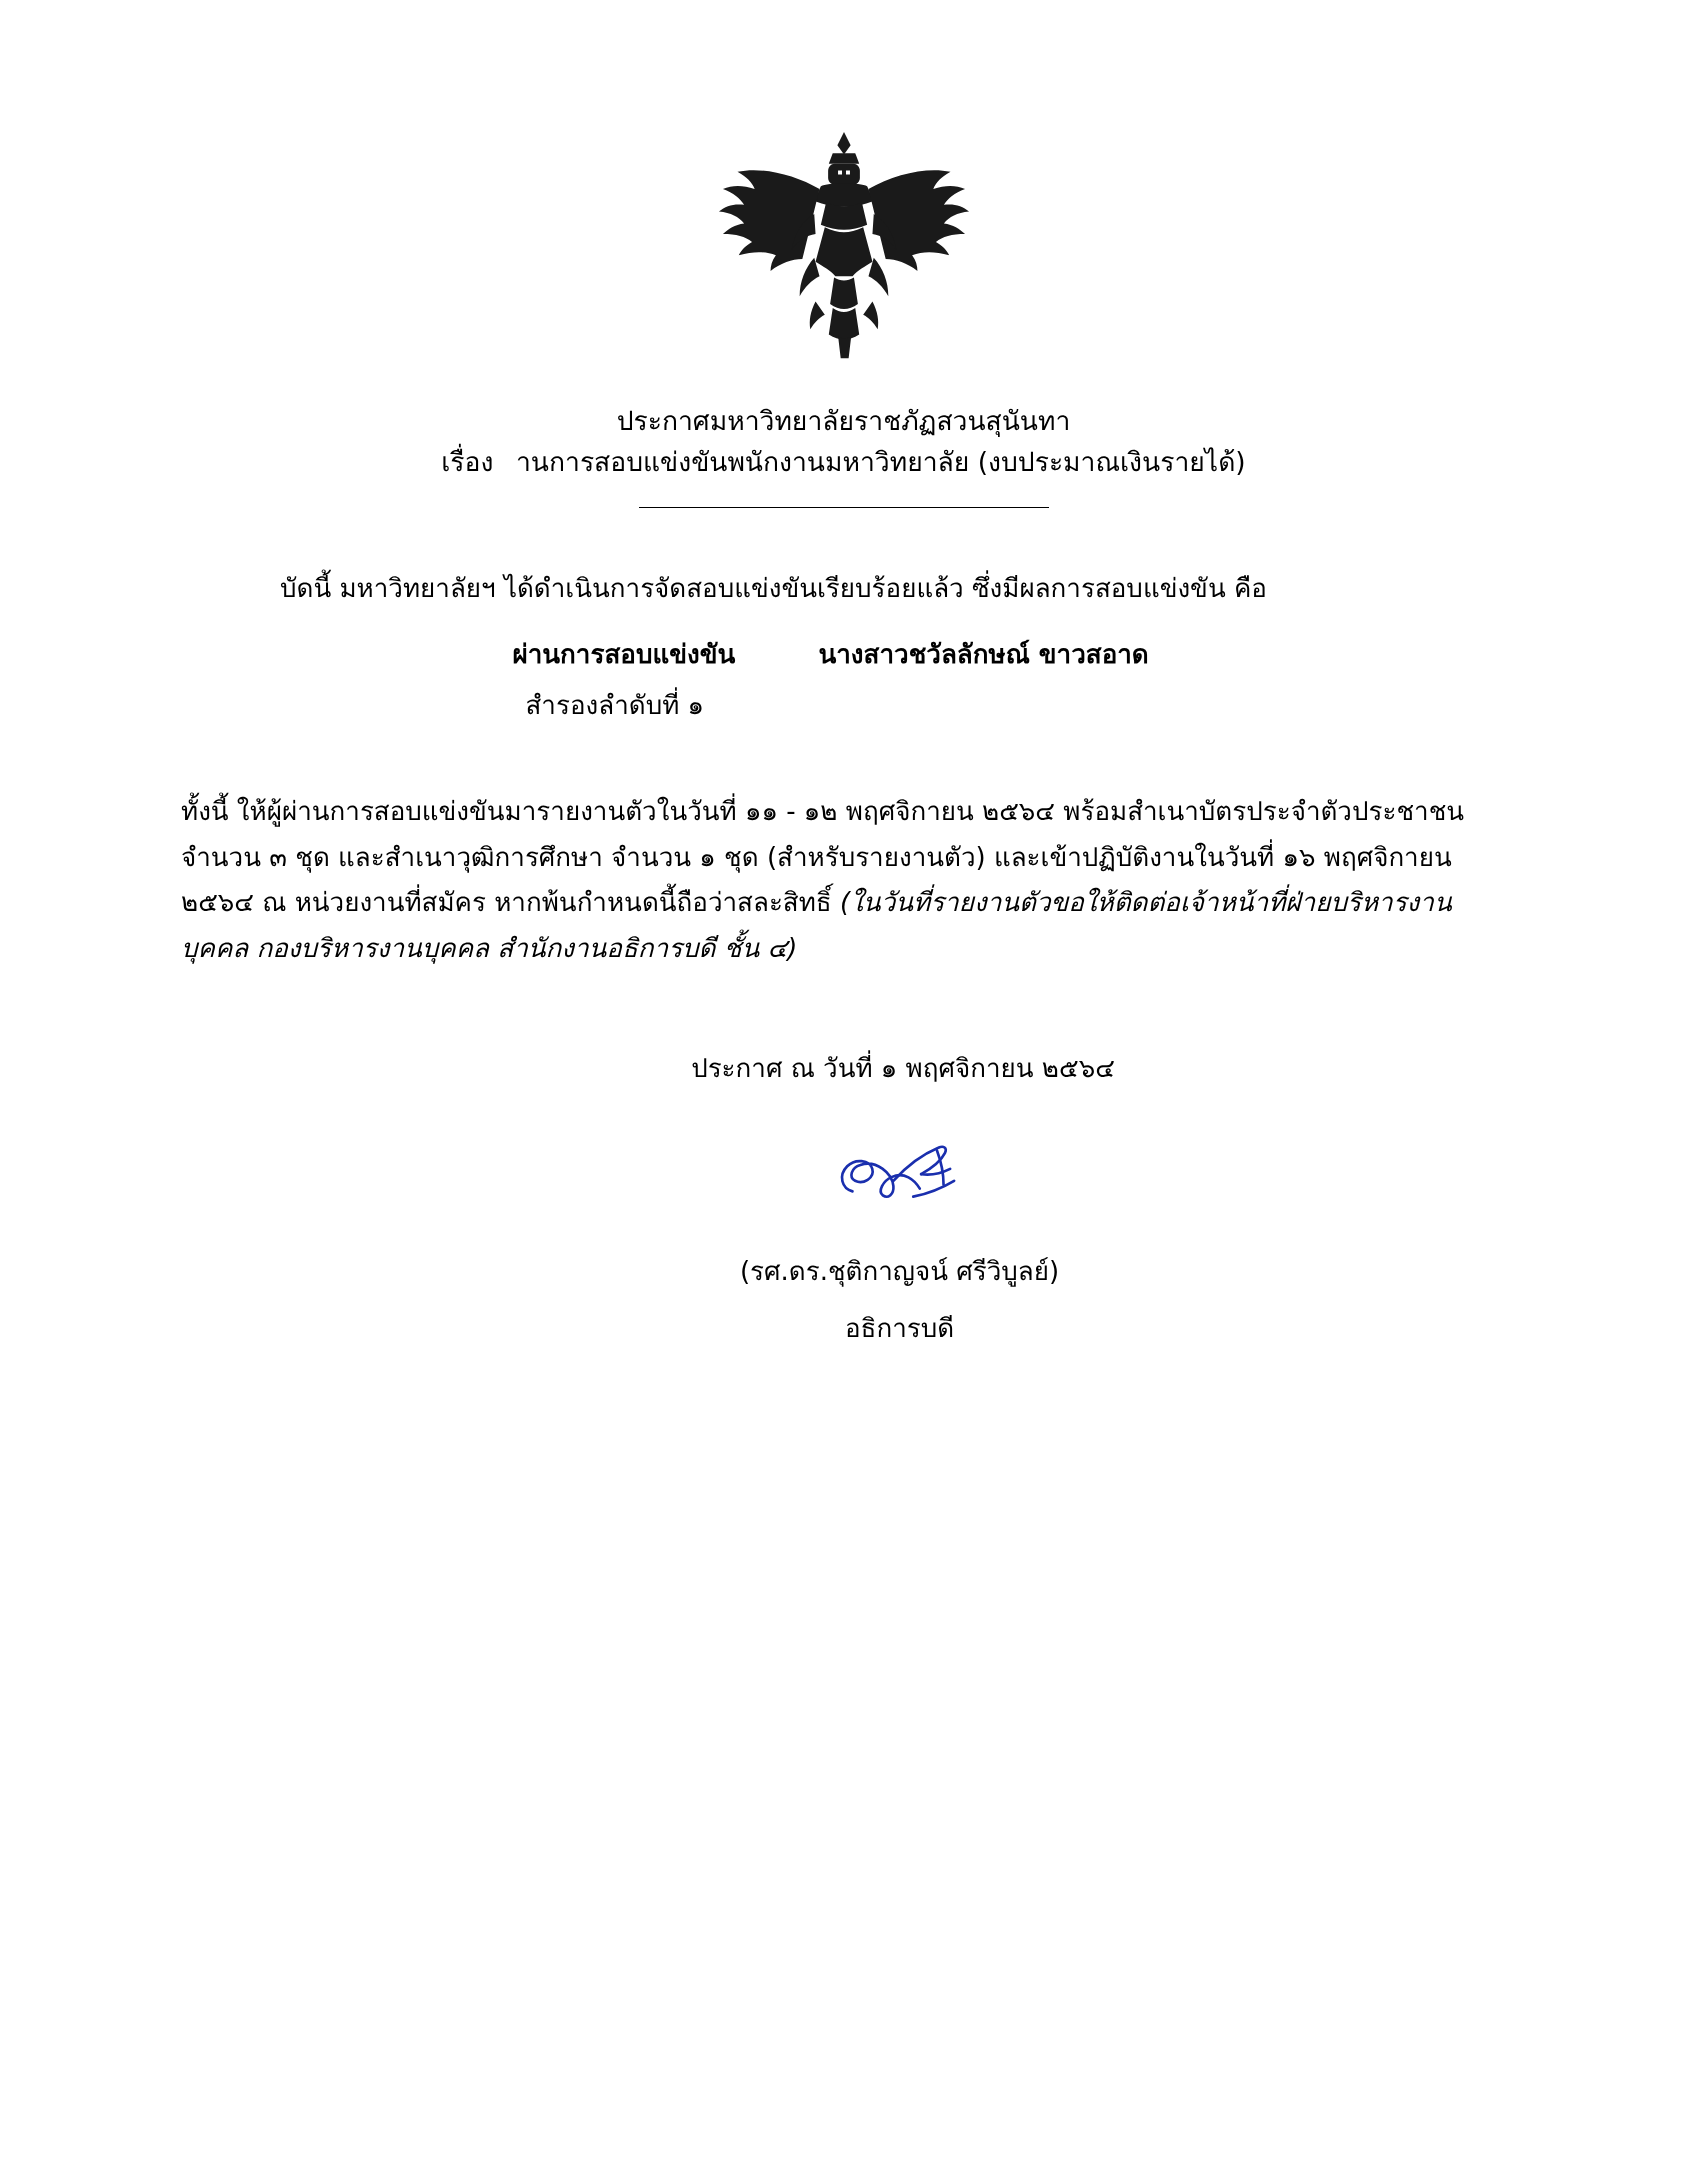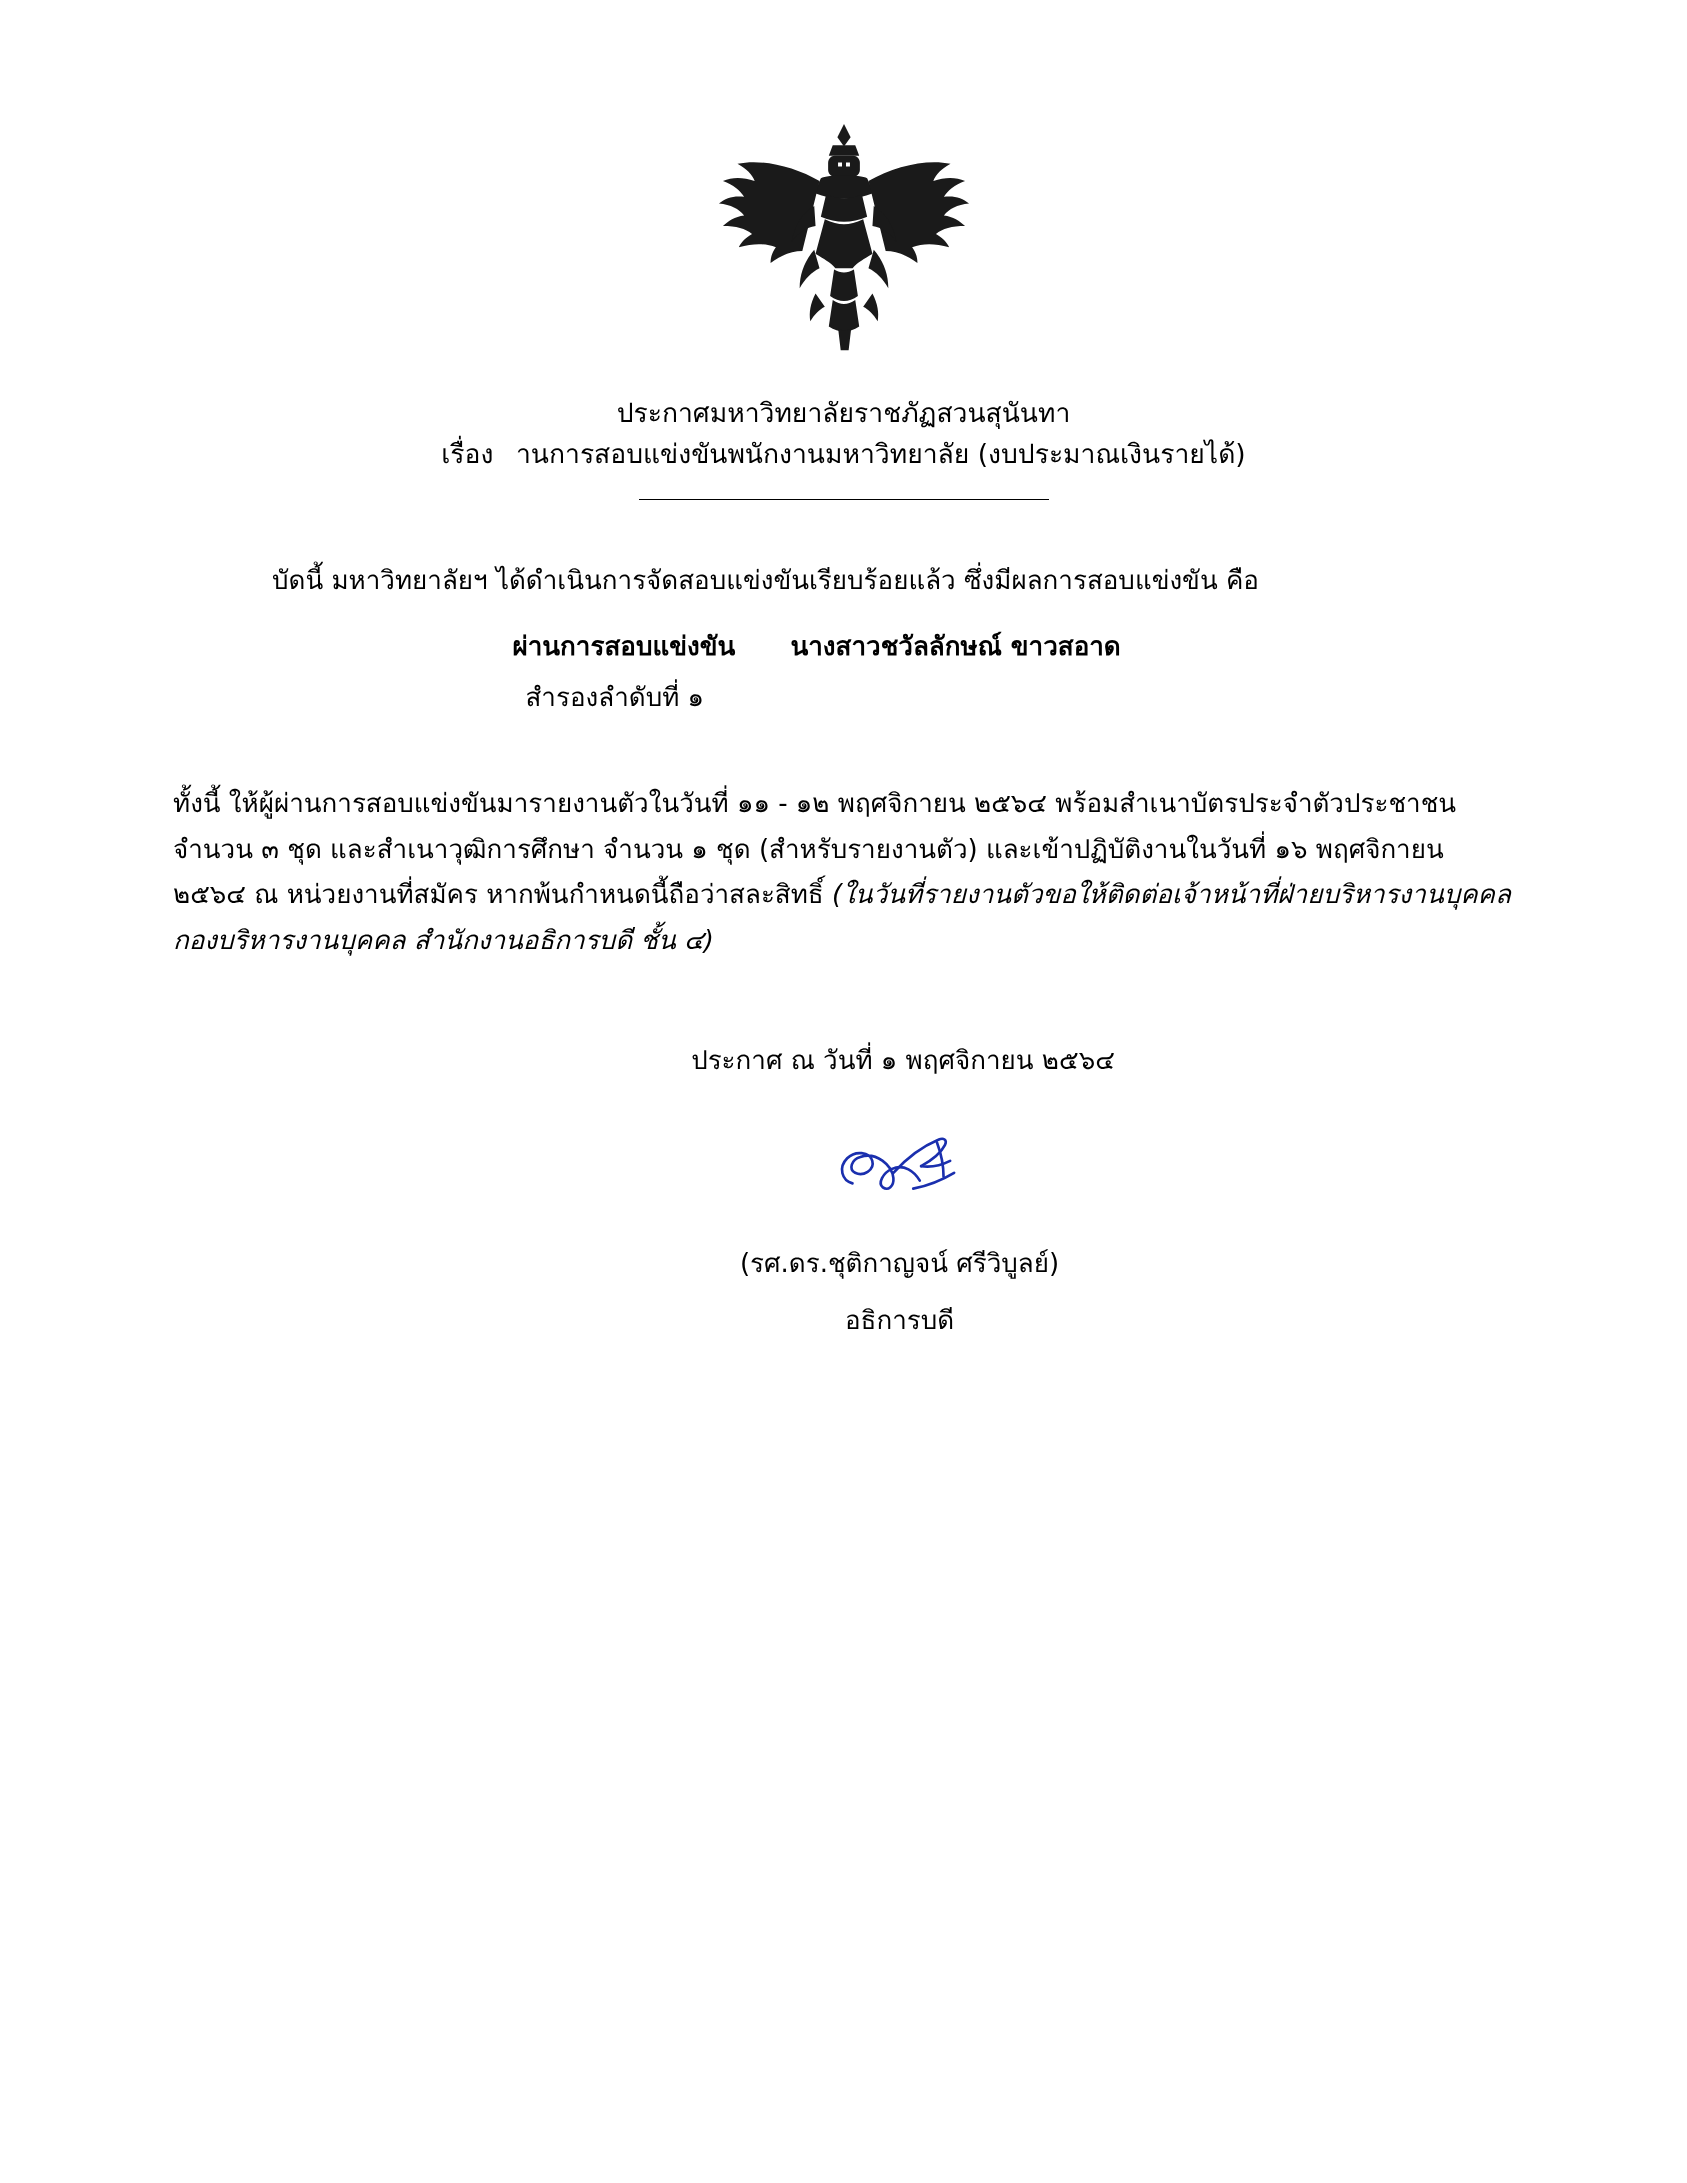--- a/index.html
+++ b/index.html
@@ -11,21 +11,21 @@
     width: 1687px;
     height: 2183px;
     font-family: "DejaVu Sans", sans-serif;
     color: #000000;
     position: relative;
     overflow: hidden;
   }
   .page {
     width: 1687px;
     height: 1788px;
-    padding: 8px;
+    padding: 16px;
     box-sizing: border-box;
     position: relative;
   }
 
   
   .emblem-wrap {
     width: 100%;
     display: flex;
     justify-content: center;
     padding-top: 112px;
@@ -89,20 +89,21 @@
     margin-top: 22.5px;
     display: flex;
     flex-direction: column;
     gap: 10.6px;
     align-items: center;
   }
   .result-row {
     display: flex;
     width: 728px;
     font-size: 26px;
+    gap: 28px;
   }
   .result-row .label {
     width: 311px;
     text-align: left;
     padding-left: 46px;
     box-sizing: border-box;
   }
   .result-row .value {
     flex: 1;
     text-align: left;

